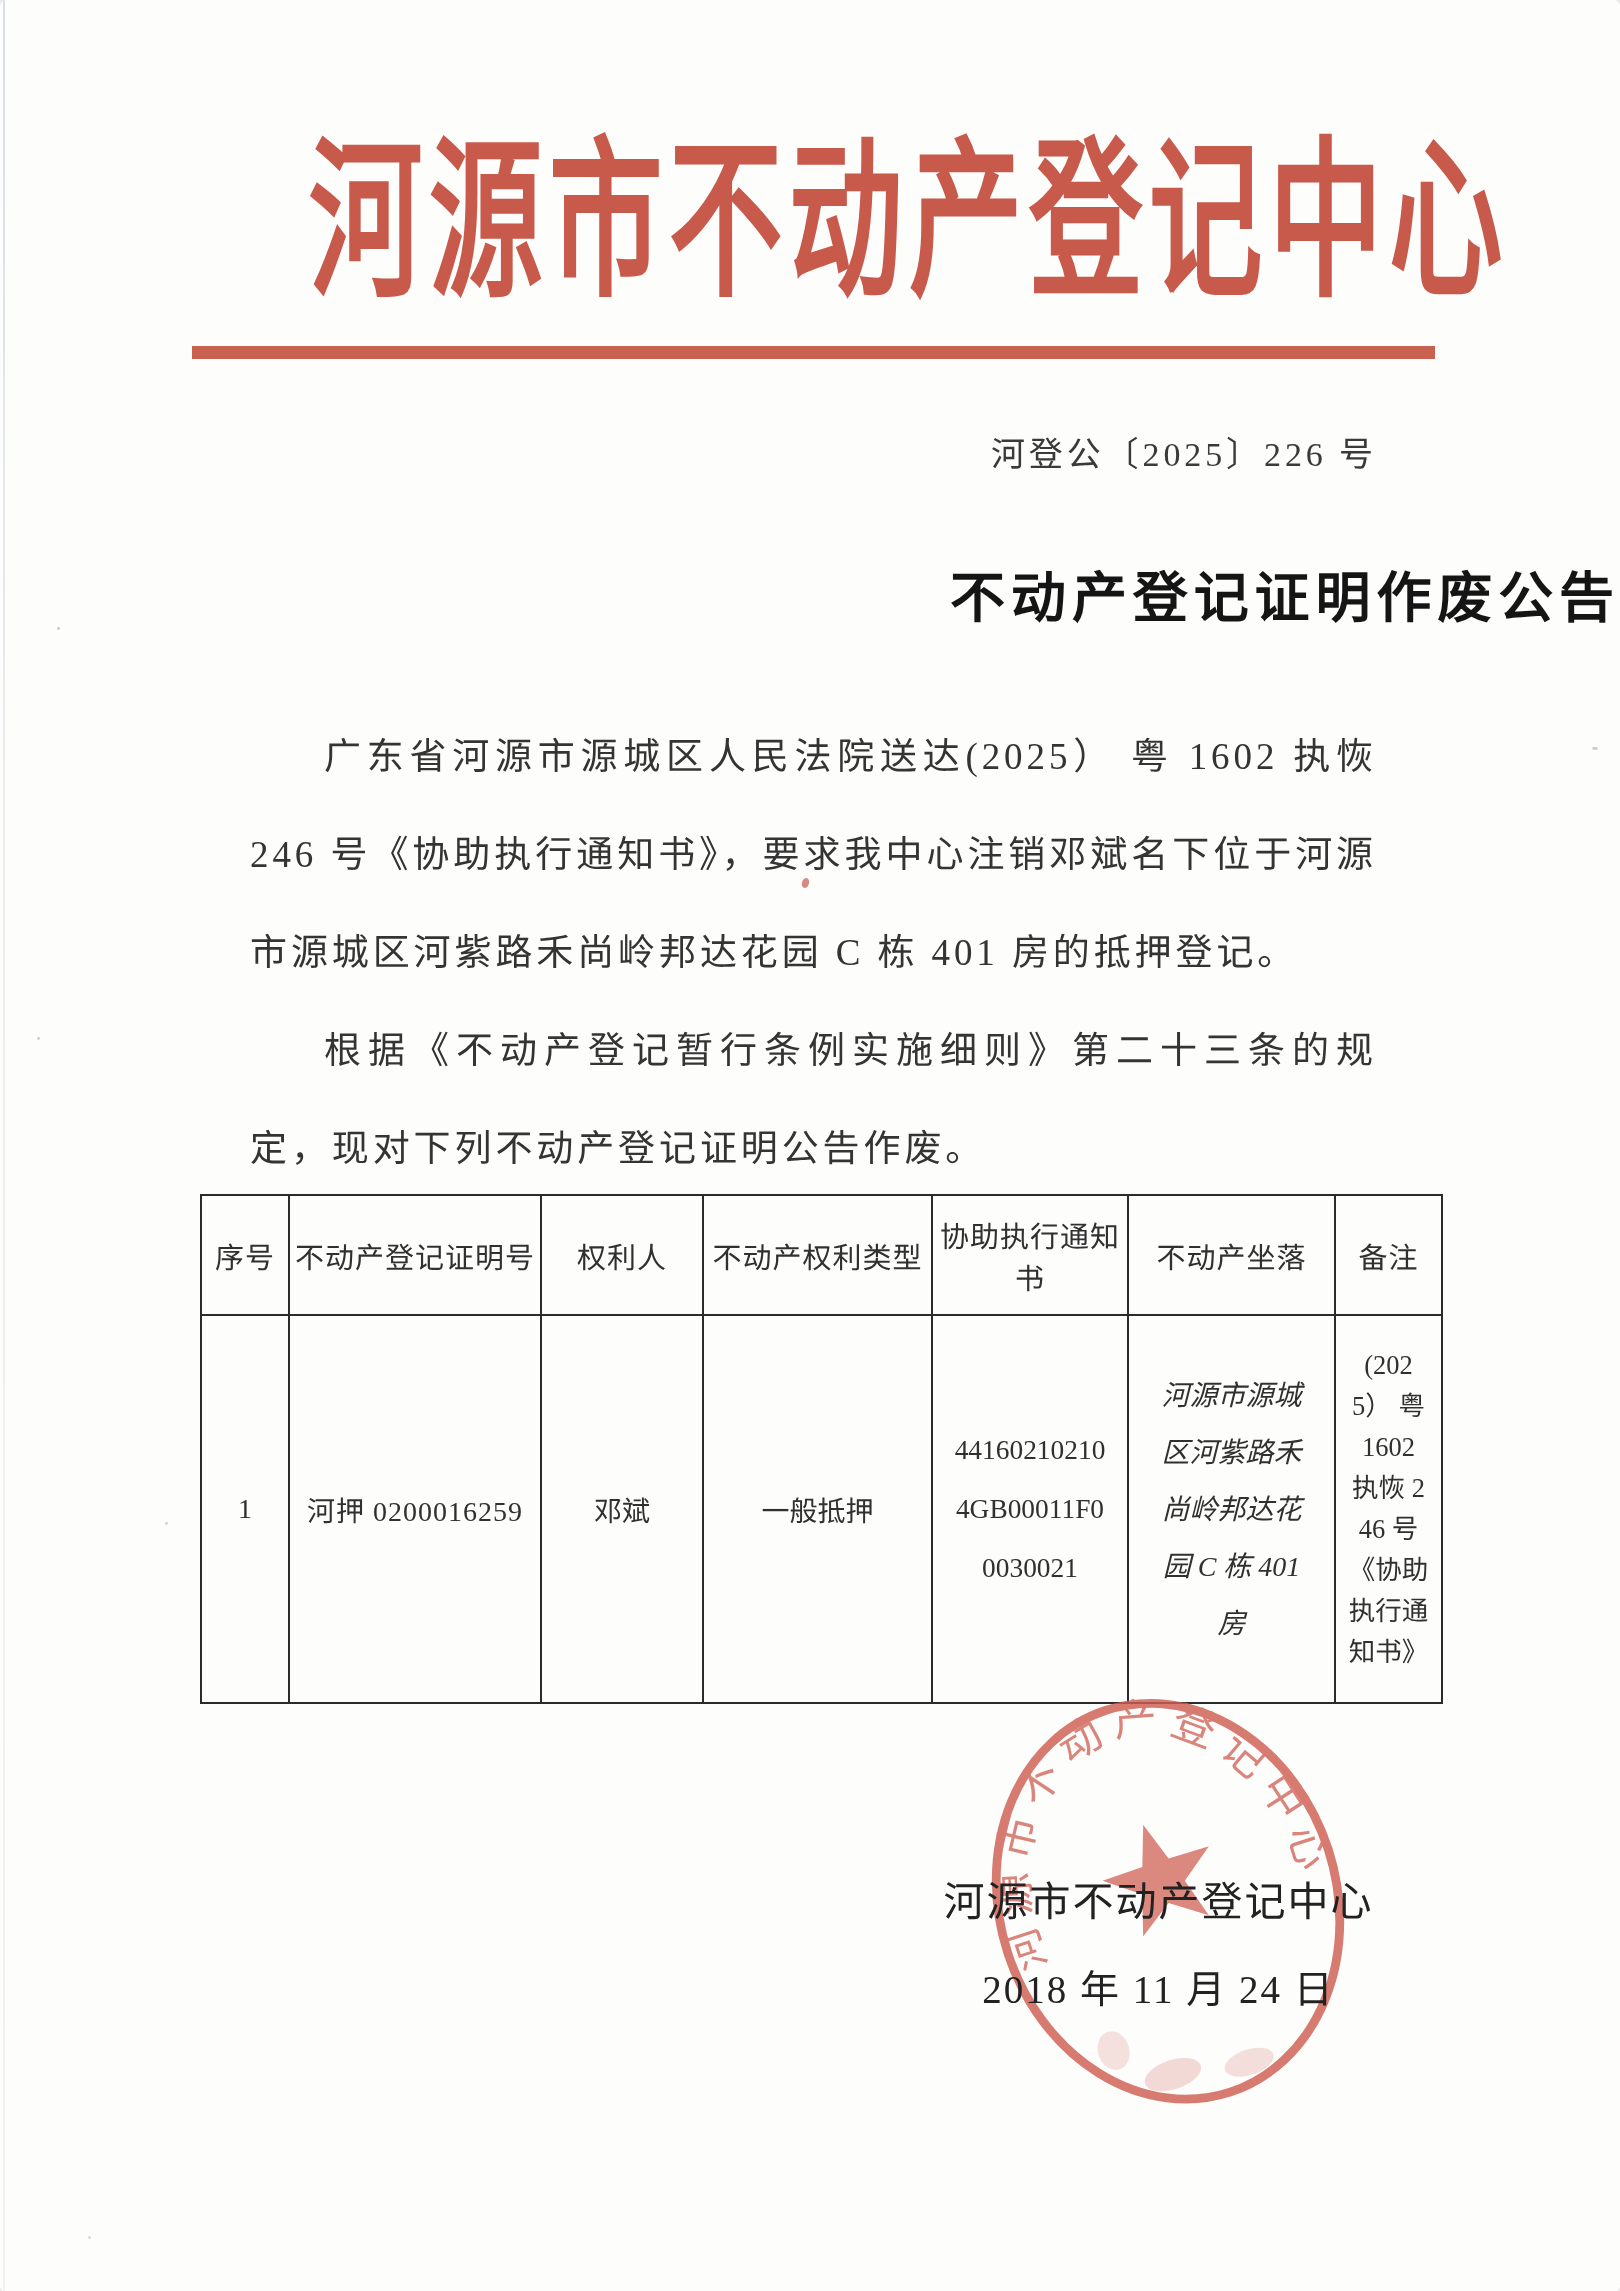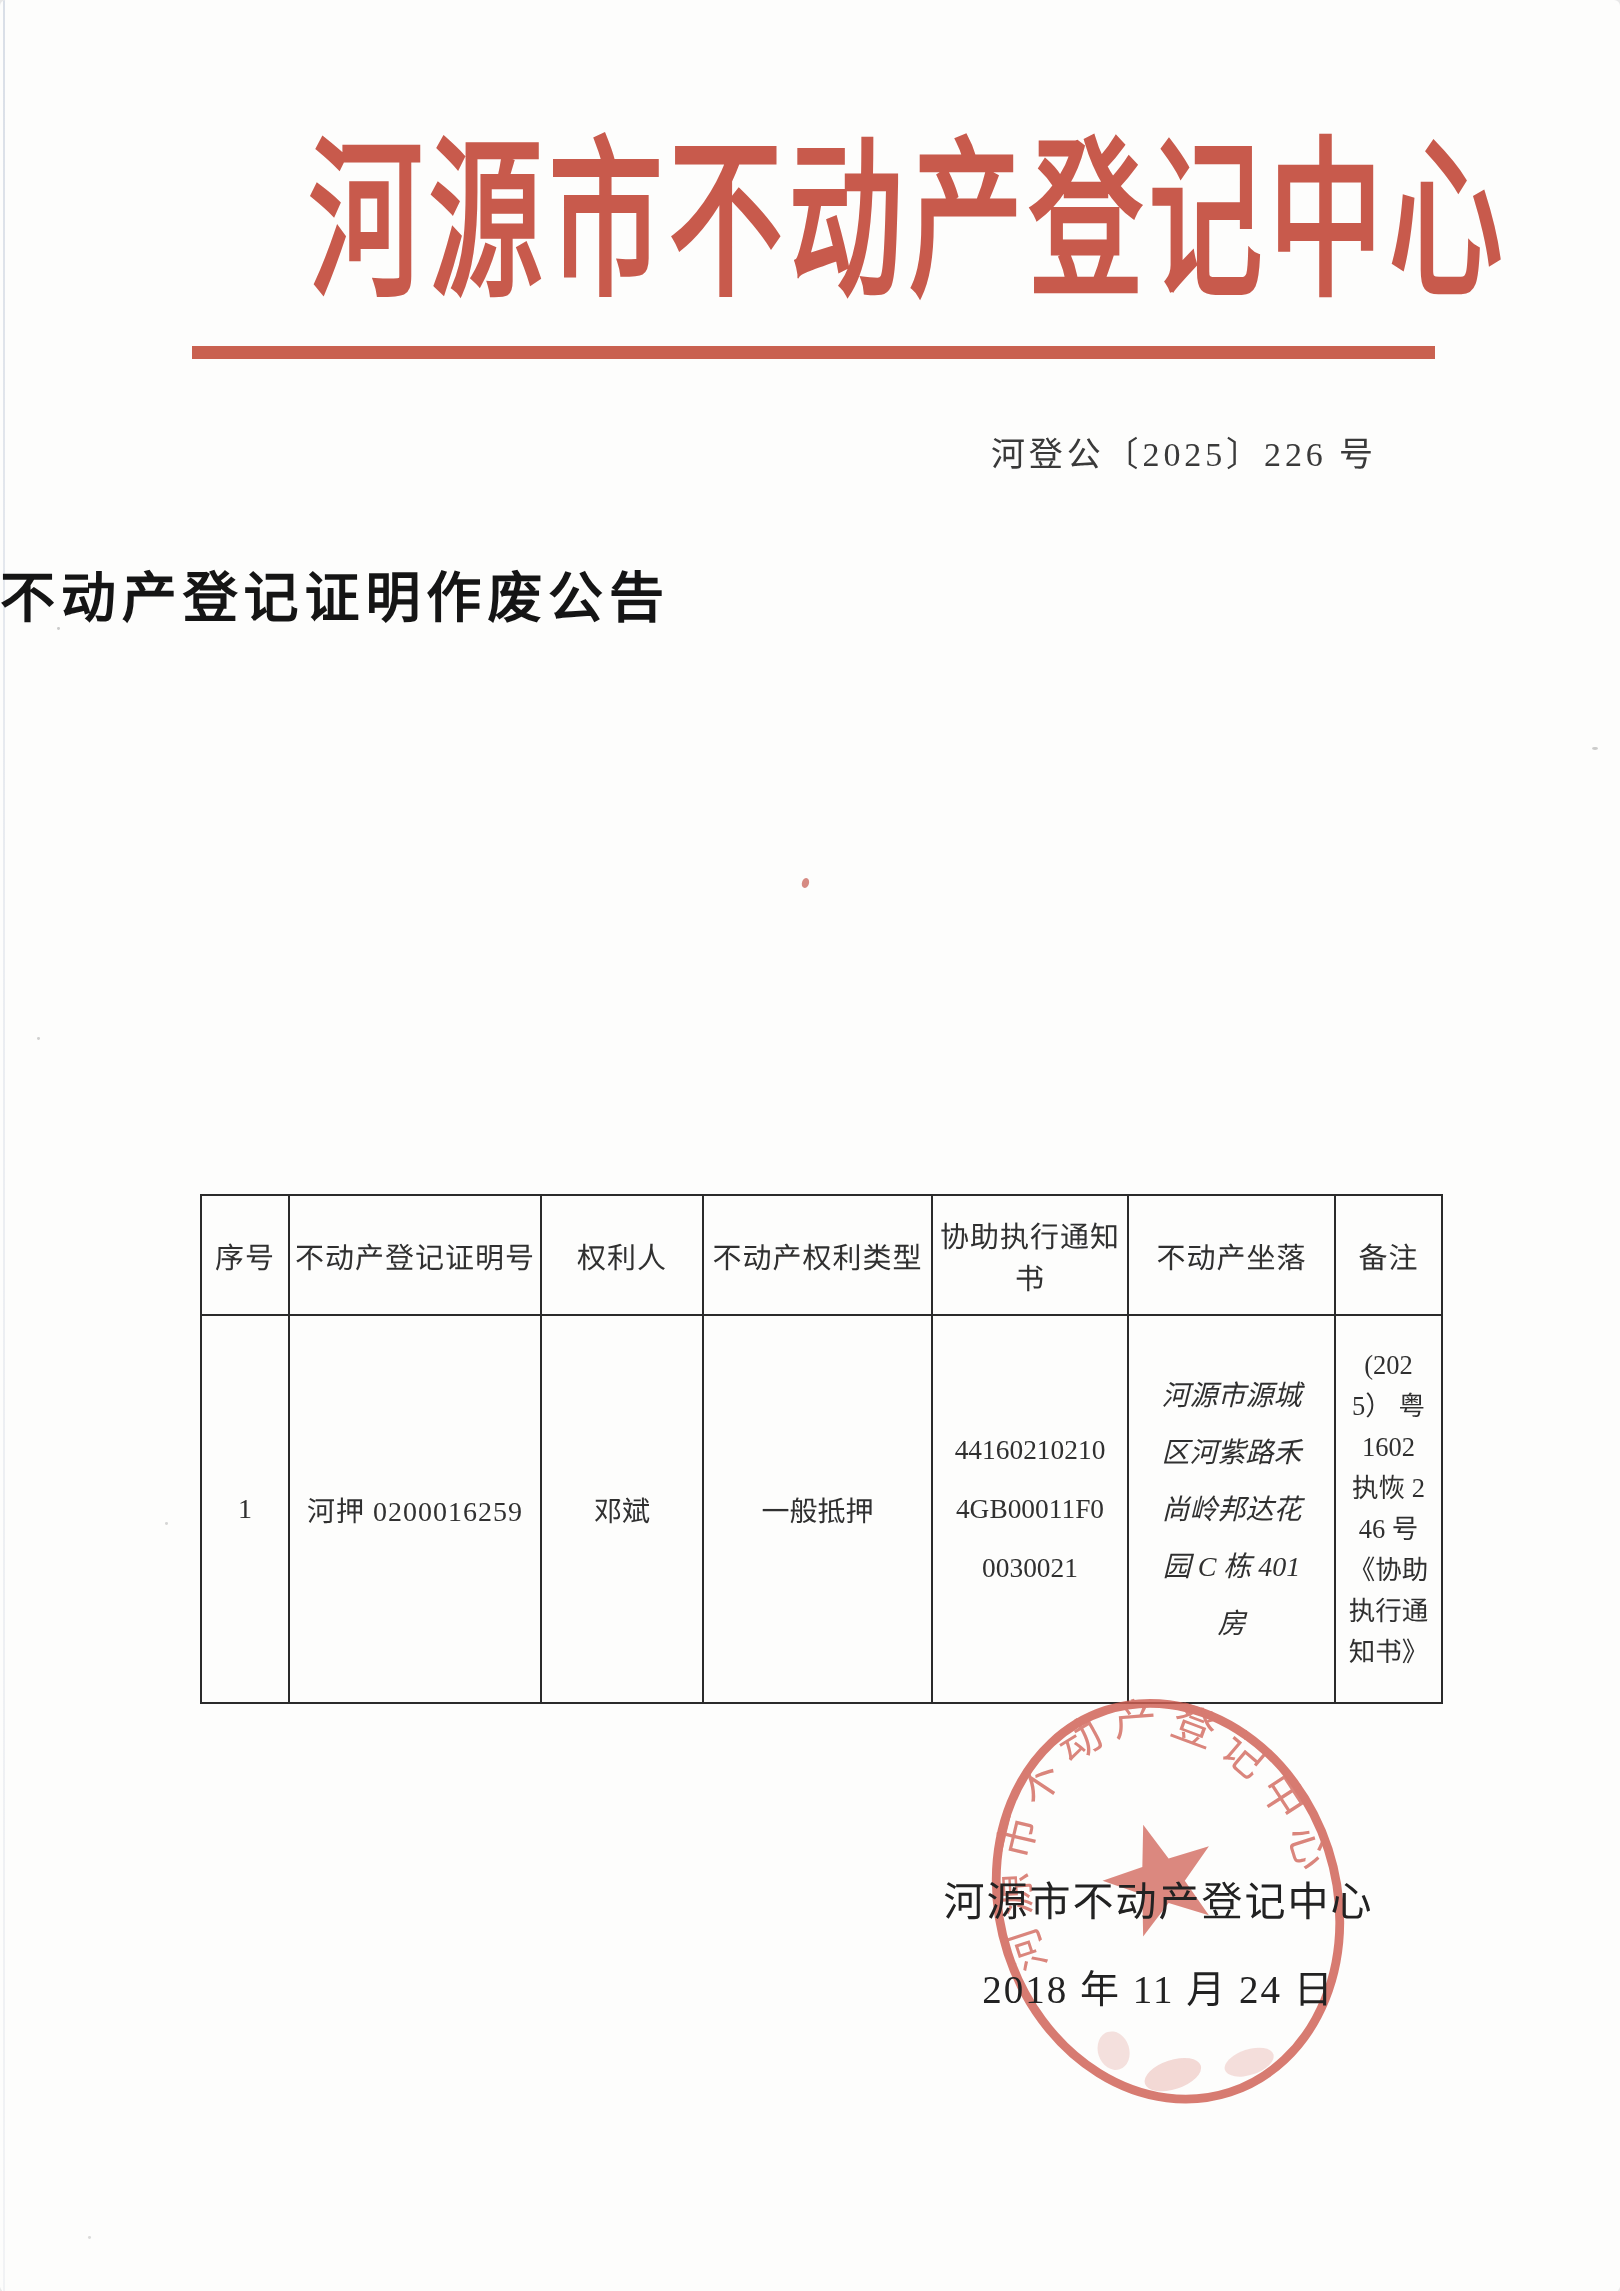--- a/index.html
+++ b/index.html
@@ -39,21 +39,21 @@
     background:#c96150;
   }
   
   .doc-number{
     position:absolute;top:427px;right:243px;
     font-size:34px;letter-spacing:3.9px;color:#3a3a3a;
     white-space:nowrap;
   }
   .main-title{
     position:absolute;top:553px;left:0;width:100%;
-    text-align:left;
+    text-align:right;
     font-size:55px;font-weight:bold;letter-spacing:5.9px;
     color:#151515;
   }
   
   .body-text{
     position:absolute;top:708px;left:250px;width:1127px;
     font-size:37px;line-height:98px;
     letter-spacing:3.9px;
     text-align:justify;
     color:#343434;
@@ -132,20 +132,24 @@
 
   <div class="letterhead-wrap">
     <div class="letterhead">河源市不动产登记中心</div>
   </div>
   <div class="red-rule"></div>
 
   <div class="doc-number">河登公〔2025〕226 号</div>
 
   <div class="main-title">不动产登记证明作废公告</div>
 
+  <div class="body-text">
+    <p>广东省河源市源城区人民法院送达(2025） 粤 1602 执恢 246 号《协助执行通知书》，要求我中心注销邓斌名下位于河源市源城区河紫路禾尚岭邦达花园 C 栋 401 房的抵押登记。</p>
+    <p>根据《不动产登记暂行条例实施细则》第二十三条的规定，现对下列不动产登记证明公告作废。</p>
+  </div>
 
   <table class="notice-table">
     <colgroup>
       <col style="width:88px">
         <col style="width:252px">
         <col style="width:162px">
       <col style="width:229px">
         <col style="width:196px">
         <col style="width:207px">
       <col style="width:107px">

